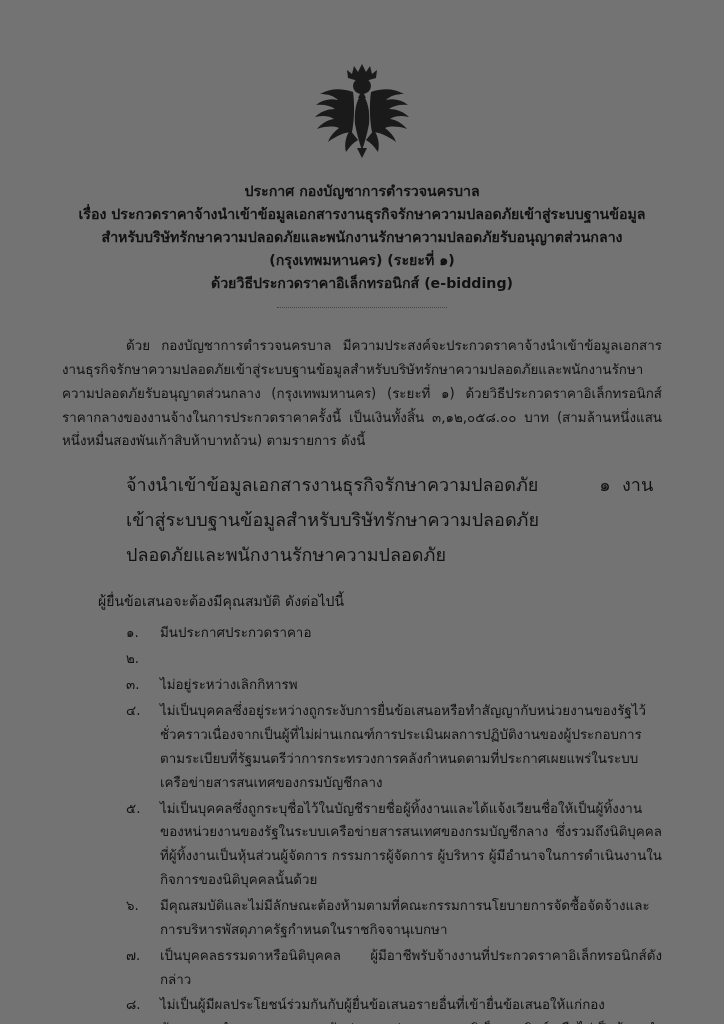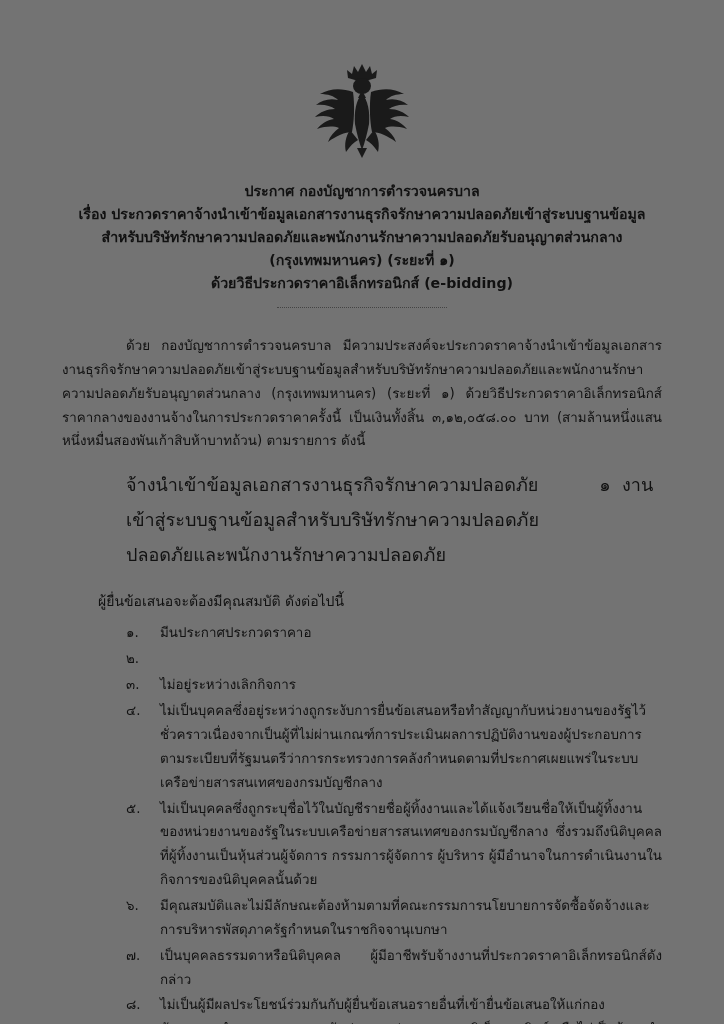--- a/index.html
+++ b/index.html
@@ -200,21 +200,21 @@
       <ol class="qual">
         <li>
           <span class="num">๑.</span>
           <span class="txt">มีนประกาศประกวดราคาอ</span>
         </li>
         <li>
           <span class="num">๒.</span>
         </li>
         <li>
           <span class="num">๓.</span>
-          <span class="txt">ไม่อยู่ระหว่างเลิกกิจการ</span>
+          <span class="txt">ไม่อยู่ระหว่างเลิกกิหารพ</span>
         </li>
         <li>
           <span class="num">๔.</span>
           <span class="txt">ไม่เป็นบุคคลซึ่งอยู่ระหว่างถูกระงับการยื่นข้อเสนอหรือทำสัญญากับหน่วยงานของรัฐไว้ชั่วคราวเนื่องจากเป็นผู้ที่ไม่ผ่านเกณฑ์การประเมินผลการปฏิบัติงานของผู้ประกอบการตามระเบียบที่รัฐมนตรีว่าการกระทรวงการคลังกำหนดตามที่ประกาศเผยแพร่ในระบบเครือข่ายสารสนเทศของกรมบัญชีกลาง</span>
         </li>
         <li>
           <span class="num">๕.</span>
           <span class="txt">ไม่เป็นบุคคลซึ่งถูกระบุชื่อไว้ในบัญชีรายชื่อผู้ทิ้งงานและได้แจ้งเวียนชื่อให้เป็นผู้ทิ้งงานของหน่วยงานของรัฐในระบบเครือข่ายสารสนเทศของกรมบัญชีกลาง ซึ่งรวมถึงนิติบุคคลที่ผู้ทิ้งงานเป็นหุ้นส่วนผู้จัดการ กรรมการผู้จัดการ ผู้บริหาร ผู้มีอำนาจในการดำเนินงานในกิจการของนิติบุคคลนั้นด้วย</span>
         </li>
         <li>

